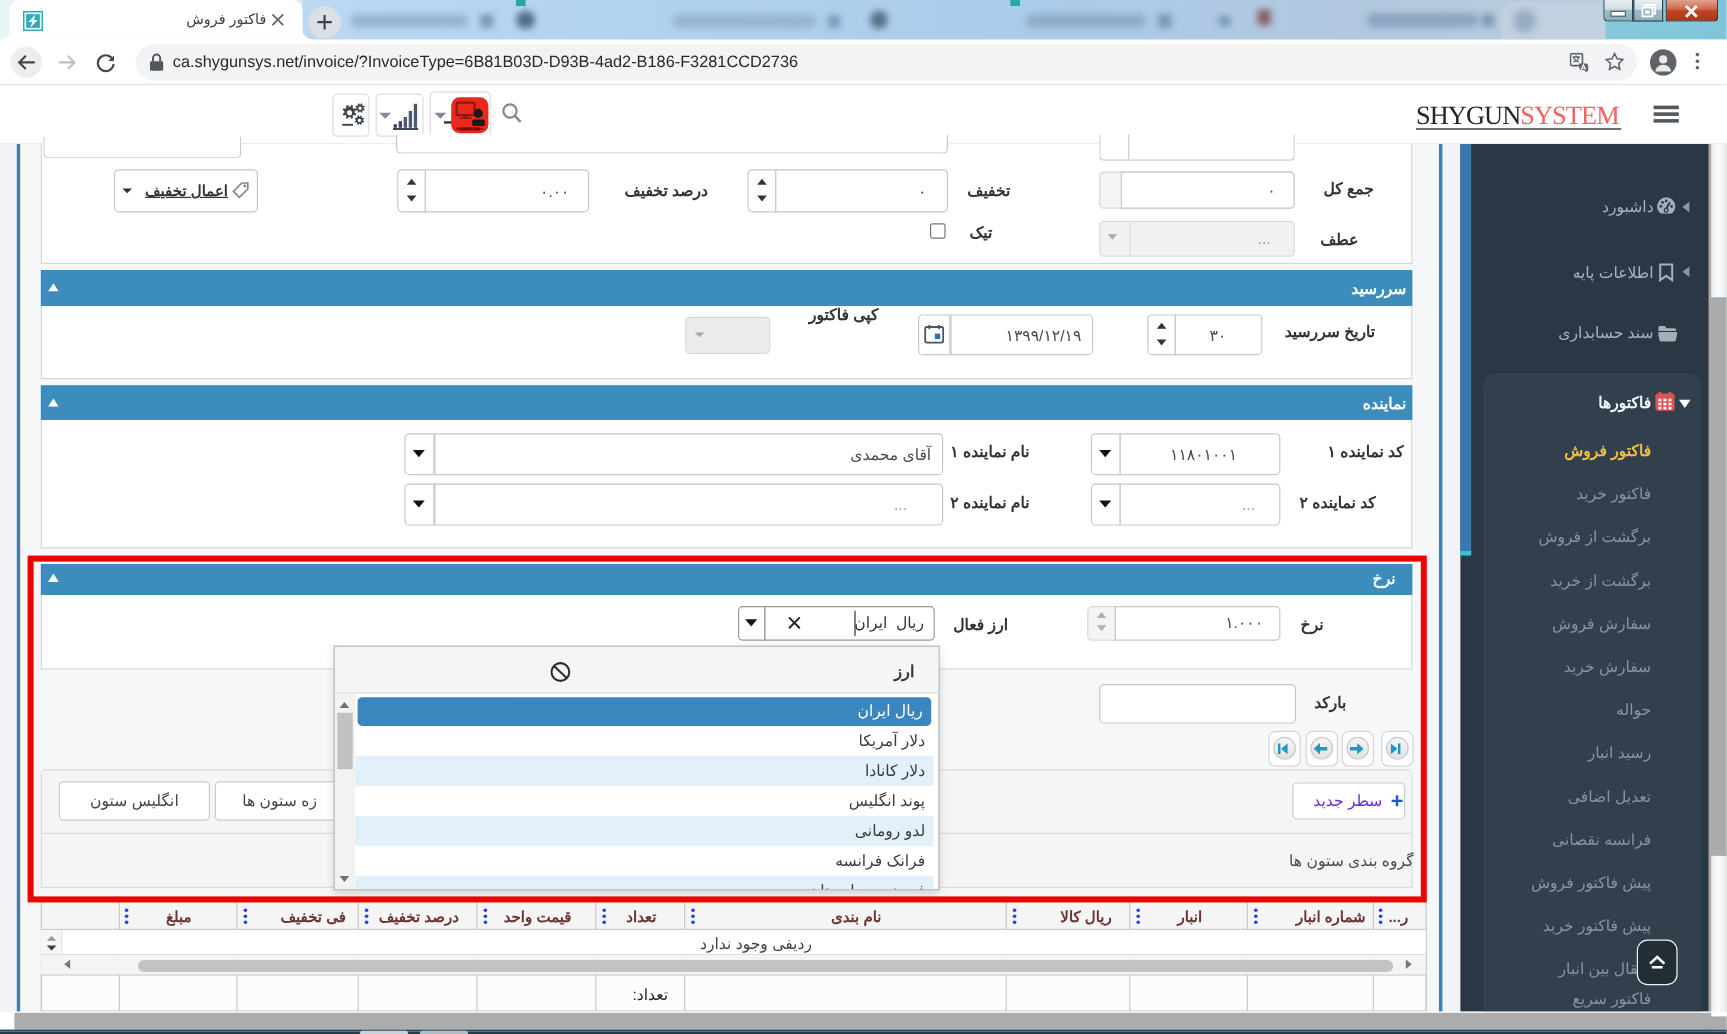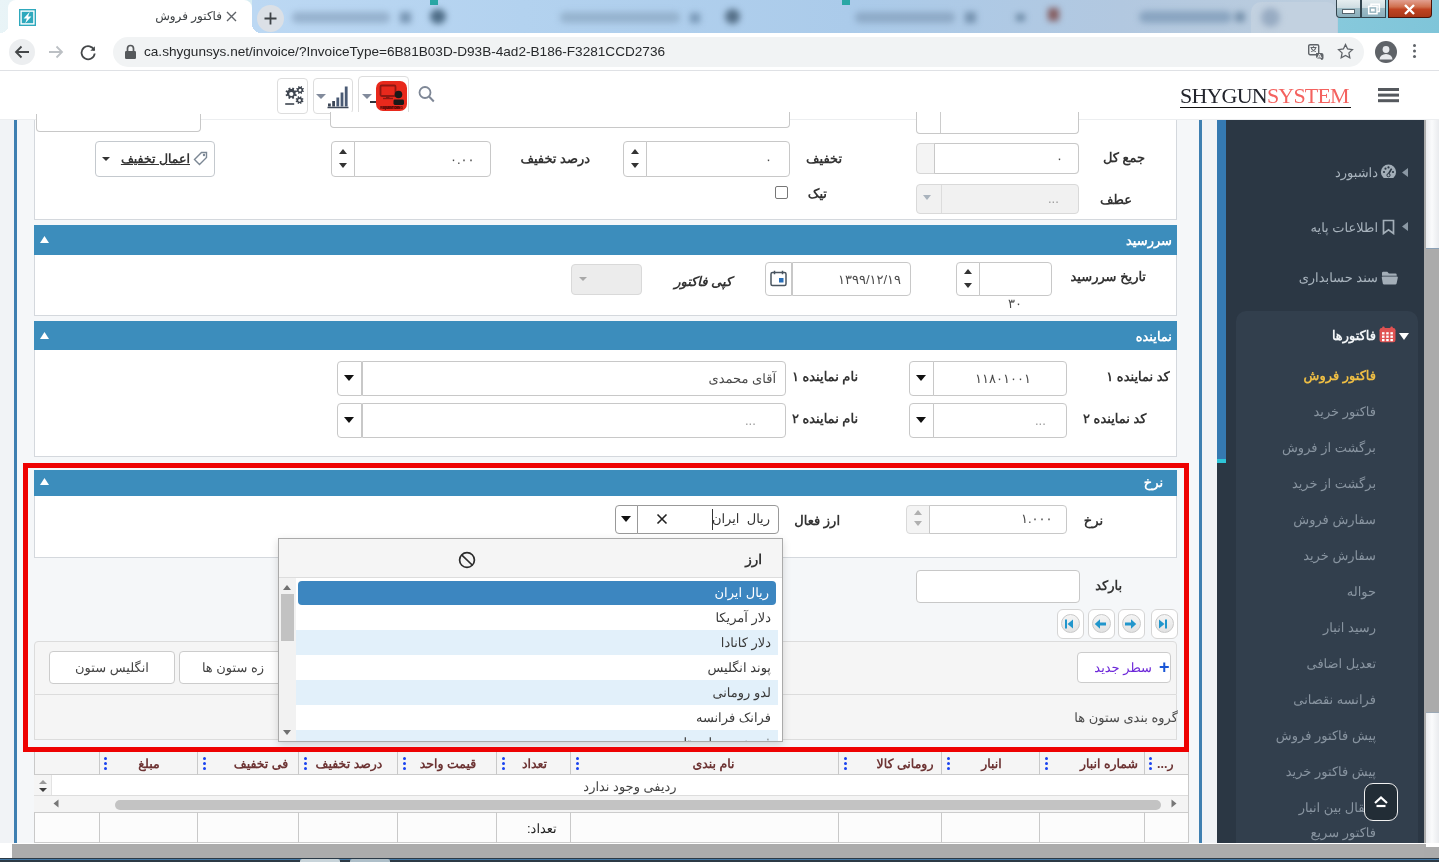--- a/index.html
+++ b/index.html
@@ -282,30 +282,30 @@
 <svg class="abs" style="left:40px;top:236px;" width="9" height="7" viewBox="0 0 9 7">
     <path d="M0 7 L9 7 L4.5 0 Z" fill="#fff"></path>
   </svg>
 <div class="ptitle" style="left:1026px;top:233px;width:146px;">سررسید</div>
 <div class="abs" style="left:34px;top:255px;width:1143px;height:61px;background:#fff;border:1px solid #d4d8dd;border-top:0;box-sizing:border-box;"></div>
 <div class="lbl" style="left:1028px;top:269px;width:118px;text-align:right;">تاریخ سررسید</div>
 <div class="abs" style="left:956px;top:262px;width:24px;height:34px;background:#fff;border:1px solid #c8c8c8;border-radius:4px 0 0 4px;box-sizing:border-box;"></div>
 <div class="tri-up" style="left:964px;top:269px;"></div>
 <div class="tri-dn" style="left:964px;top:283px;"></div>
 <div class="inp" style="left:979px;top:262px;width:73px;height:34px;border-radius:0 4px 4px 0;"></div>
-<div class="inpval" style="left:1008px;top:272px;margin-top:24px;">۳۰</div>
+<div class="inpval" style="left:1008px;top:272px;">۳۰</div>
 <div class="abs" style="left:765px;top:262px;width:27px;height:34px;background:#fff;border:1px solid #c8c8c8;border-radius:4px 0 0 4px;box-sizing:border-box;"></div>
 <svg class="abs" style="left:770px;top:270px;" width="17" height="17" viewBox="0 0 17 17">
     <rect x="1" y="2.5" width="15" height="13" rx="1.5" fill="none" stroke="#4a5560" stroke-width="1.5"></rect>
     <path d="M4.5 0.8 v3.4 M12.5 0.8 v3.4" stroke="#4a5560" stroke-width="1.5"></path>
     <rect x="9" y="8" width="4.5" height="4.5" fill="#2a6fb8"></rect>
   </svg>
 <div class="inp" style="left:792px;top:262px;width:119px;height:34px;border-radius:0 4px 4px 0;"></div>
 <div class="inpval" style="left:838px;top:272px;direction:ltr;letter-spacing:1px;">۱۳۹۹/۱۲/۱۹</div>
-<div class="lbl" style="left:662px;top:274px;width:70px;font-style:italic;">کپی فاکتور</div>
+<div class="lbl" style="left:662px;top:255px;width:70px;">کپی فاکتور</div>
 <div class="inp" style="left:571px;top:264px;width:71px;height:31px;background:#ececec;border-color:#d9d9d9;"></div>
 <div class="abs" style="left:579px;top:277px;width:0;height:0;border-left:4px solid transparent;border-right:4px solid transparent;border-top:4.5px solid #a8a8a8;"></div>
 
 <div class="abs" style="left:34px;top:321px;width:1143px;height:29px;background:#3c8dbc;"></div>
 <svg class="abs" style="left:40px;top:332px;" width="9" height="7" viewBox="0 0 9 7">
     <path d="M0 7 L9 7 L4.5 0 Z" fill="#fff"></path>
   </svg>
 <div class="ptitle" style="left:1026px;top:329px;width:146px;">نماینده</div>
 <div class="abs" style="left:34px;top:350px;width:1143px;height:107px;background:#fff;border:1px solid #d4d8dd;border-top:0;box-sizing:border-box;"></div>
 <div class="lbl" style="left:1083px;top:369px;width:110px;text-align:center;">کد نماینده ۱</div>
@@ -406,21 +406,21 @@
 <div class="vline" style="left:1039px;top:751px;height:92px;"></div>
 <div class="vline" style="left:1144px;top:751px;height:92px;"></div>
 <div class="vline" style="left:1188px;top:751px;height:92px;"></div>
 
 <div class="hdrcell" style="left:104px;width:90px;">مبلغ</div>
 <div class="hdrcell" style="left:215px;width:92px;">فی تخفیف</div>
 <div class="hdrcell" style="left:304px;width:90px;">درصد تخفیف</div>
 <div class="hdrcell" style="left:403px;width:90px;">قیمت واحد</div>
 <div class="hdrcell" style="left:502px;width:65px;">تعداد</div>
 <div class="hdrcell" style="left:584px;width:259px;">نام بندی</div>
-<div class="hdrcell" style="left:858px;width:94px;">رومانی کالا</div>
+<div class="hdrcell" style="left:858px;width:94px;">ریال کالا</div>
 <div class="hdrcell" style="left:947px;width:89px;">انبار</div>
 <div class="hdrcell" style="left:1061px;width:96px;">شماره انبار</div>
 <div class="hdrcell" style="left:1157px;width:28px;text-align:left;">ر...</div>
 <div class="bdots" style="left:104px;">
     <i></i>
     <i></i>
     <i></i>
   </div>
 <div class="bdots" style="left:203px;">
     <i></i>

